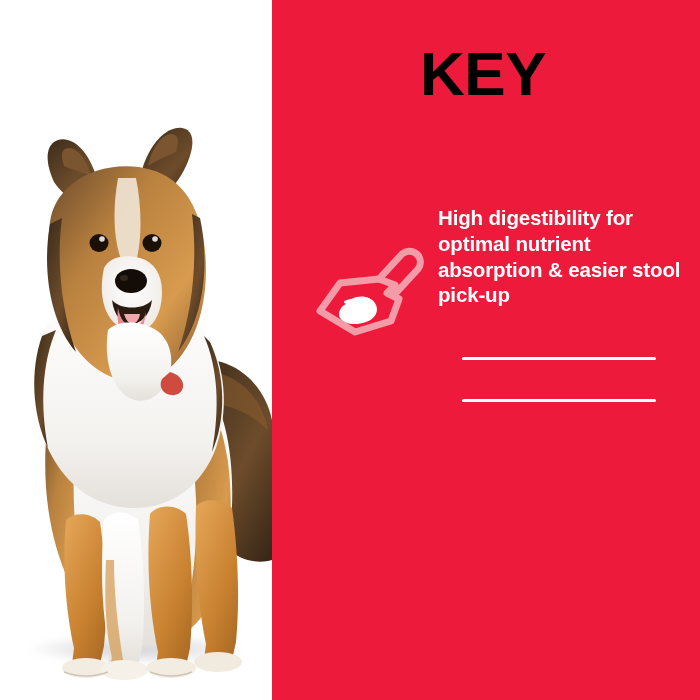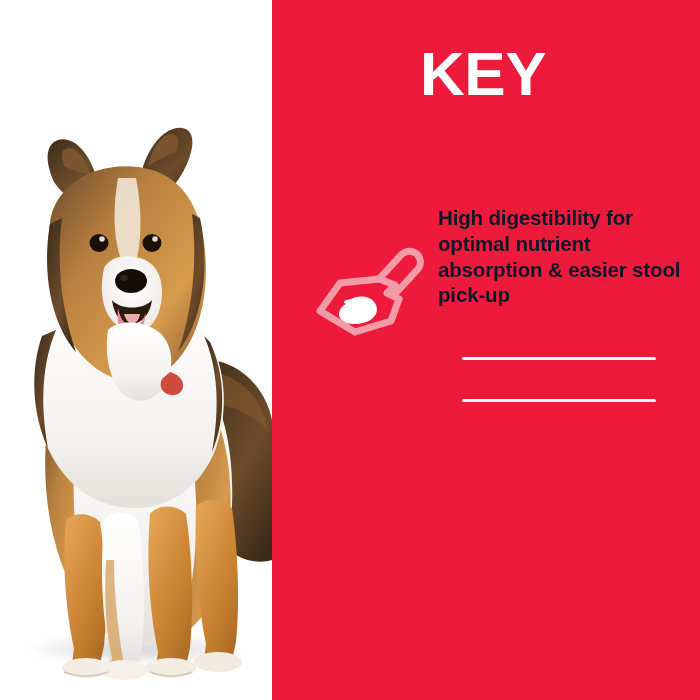--- a/index.html
+++ b/index.html
@@ -73,21 +73,21 @@
     flex: 0 0 428px;
     box-sizing: border-box;
   }
 
   .panel-title {
     position: absolute;
     left: 8px;
     right: 14px;
     top: 44px;
     text-align: center;
-    color: #ffffff;
+    color: #000000;
     font-family: "Liberation Sans", sans-serif;
     font-weight: 700;
     font-size: 62px;
     line-height: 0.96;
     letter-spacing: -0.5px;
     text-transform: uppercase;
   }
   .panel-title .line1 { display: block; }
   .panel-title .line2 { display: block; font-size: 70px; letter-spacing: -1px; }
 
@@ -108,21 +108,21 @@
   .benefit .icon-cell {
     flex: 0 0 144px;
     display: flex;
     align-items: center;
     justify-content: center;
     padding-top: 4px;
   }
 
   .benefit .text-cell {
     flex: 1 1 auto;
-    color: #0f172a;
+    color: #ffffff;
     font-family: "Liberation Sans", sans-serif;
     font-weight: 700;
     font-size: 20.5px;
     line-height: 1.26;
     letter-spacing: -0.15px;
     padding-top: 2px;
   }
 
   .benefit-1 .icon-cell { padding-top: 34px; }
   .benefit-2 .icon-cell { padding-top: 4px; }

